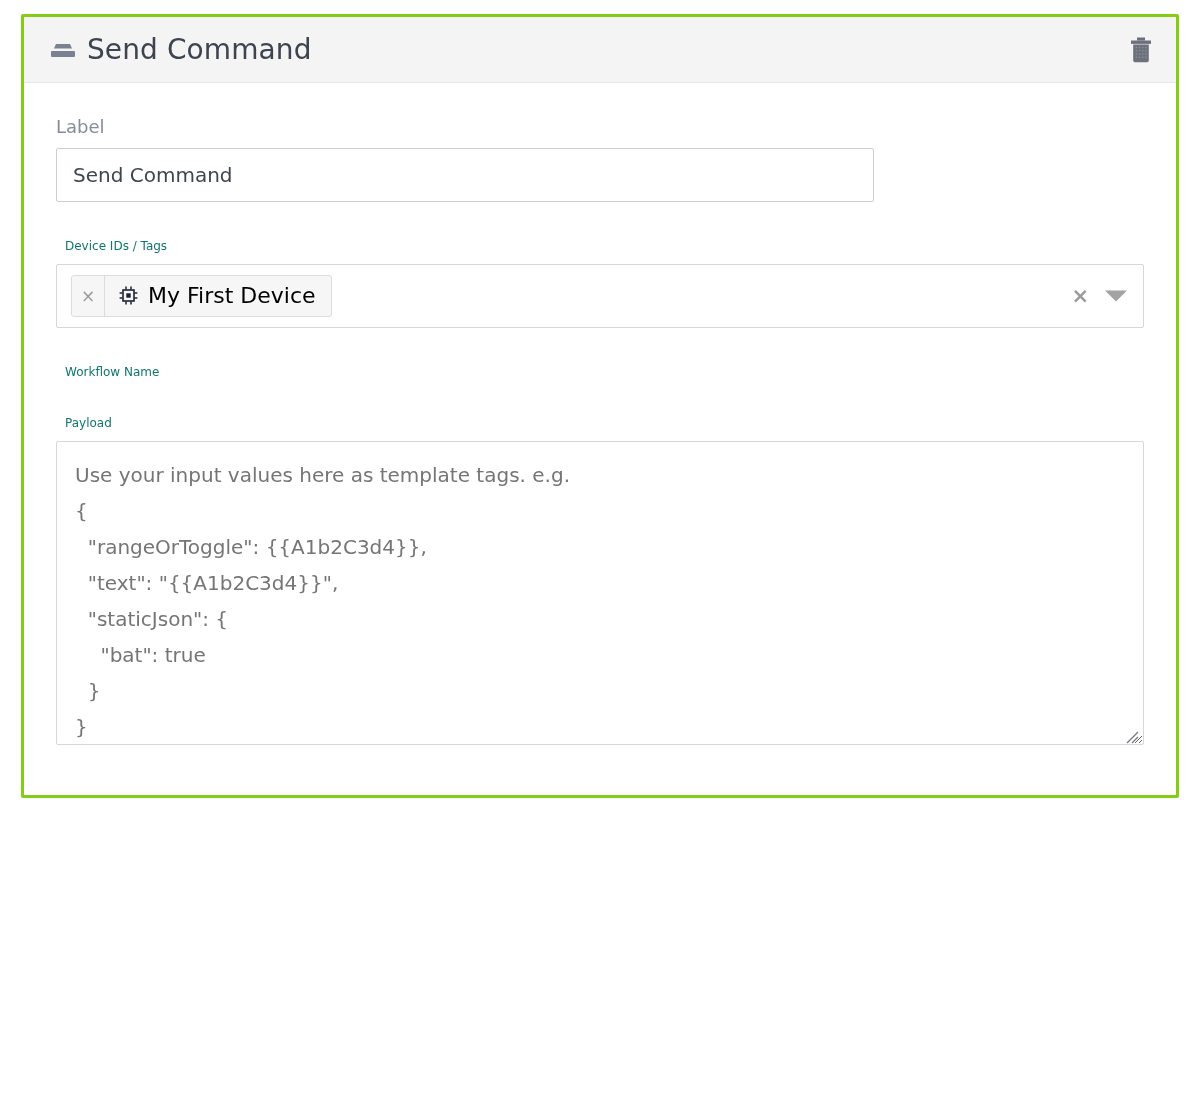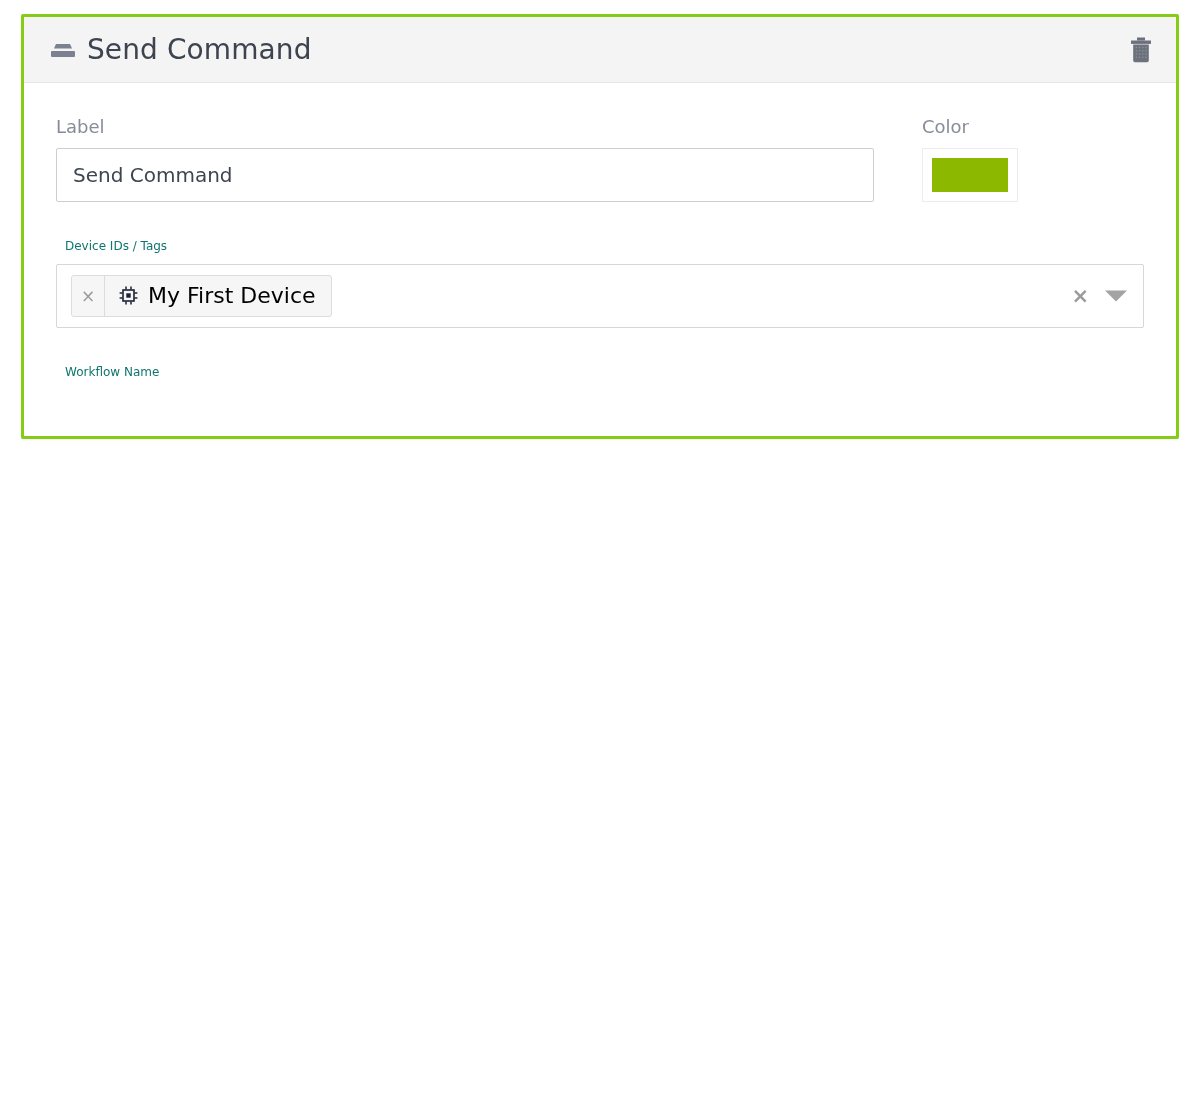--- a/index.html
+++ b/index.html
@@ -98,21 +98,21 @@
     font-size: 18px;
     color: #868d98;
     margin-bottom: 11px;
     line-height: 1.1;
     font-weight: normal;
   }
 
   .row-top {
     display: flex;
     align-items: flex-start;
-    gap: 16px;
+    gap: 8px;
   }
 
   .label-col {
     width: 818px;
     flex: 0 0 auto;
   }
 
   .color-col {
     margin-left: 32px;
     width: 96px;
@@ -367,26 +367,20 @@
       </span>
     </div>
 
     <div class="card-body">
 
       <div class="row-top">
         <div class="label-col">
           <div class="field-label">Label</div>
           <input class="text-input" type="text" value="Send Command" style="">
         </div>
-        <div class="color-col">
-          <div class="field-label">Color</div>
-          <div class="color-box">
-            <div class="color-swatch" id="color-swatch" style="background: rgb(140, 184, 0);"></div>
-          </div>
-        </div>
       </div>
 
 
 
       <div class="section">
         <div class="sub-label">Device IDs / Tags</div>
         <div class="select-box">
           <span class="tag-chip">
             <span class="tag-remove">×</span>
             <span class="tag-content">
@@ -413,16 +407,35 @@
             <span class="select-clear">×</span>
             <span class="select-caret"></span>
           </span>
         </div>
       </div>
 
       <div class="section">
         <div class="sub-label">Workflow Name</div>
       </div>
 
+      <div class="section">
+        <div class="sub-label">Payload</div>
+        <div class="payload-wrap">
+          <textarea class="payload-area" placeholder="Use your input values here as template tags. e.g.
+{
+  &quot;rangeOrToggle&quot;: {{A1b2C3d4}},
+  &quot;text&quot;: &quot;{{A1b2C3d4}}&quot;,
+  &quot;staticJson&quot;: {
+    &quot;bat&quot;: true
+  }
+}" style=""></textarea>
+          <span class="resize-grip">
+            <svg width="16" height="16" viewBox="0 0 16 16" xmlns="http://www.w3.org/2000/svg">
+              <line x1="3" y1="14" x2="14" y2="3" stroke="#73777f" stroke-width="1.3"></line>
+              <line x1="8" y1="14" x2="14" y2="8" stroke="#73777f" stroke-width="1.3"></line>
+            </svg>
+          </span>
+        </div>
+      </div>
 
     </div>
   </div>
 </div>
 
 </body></html>

